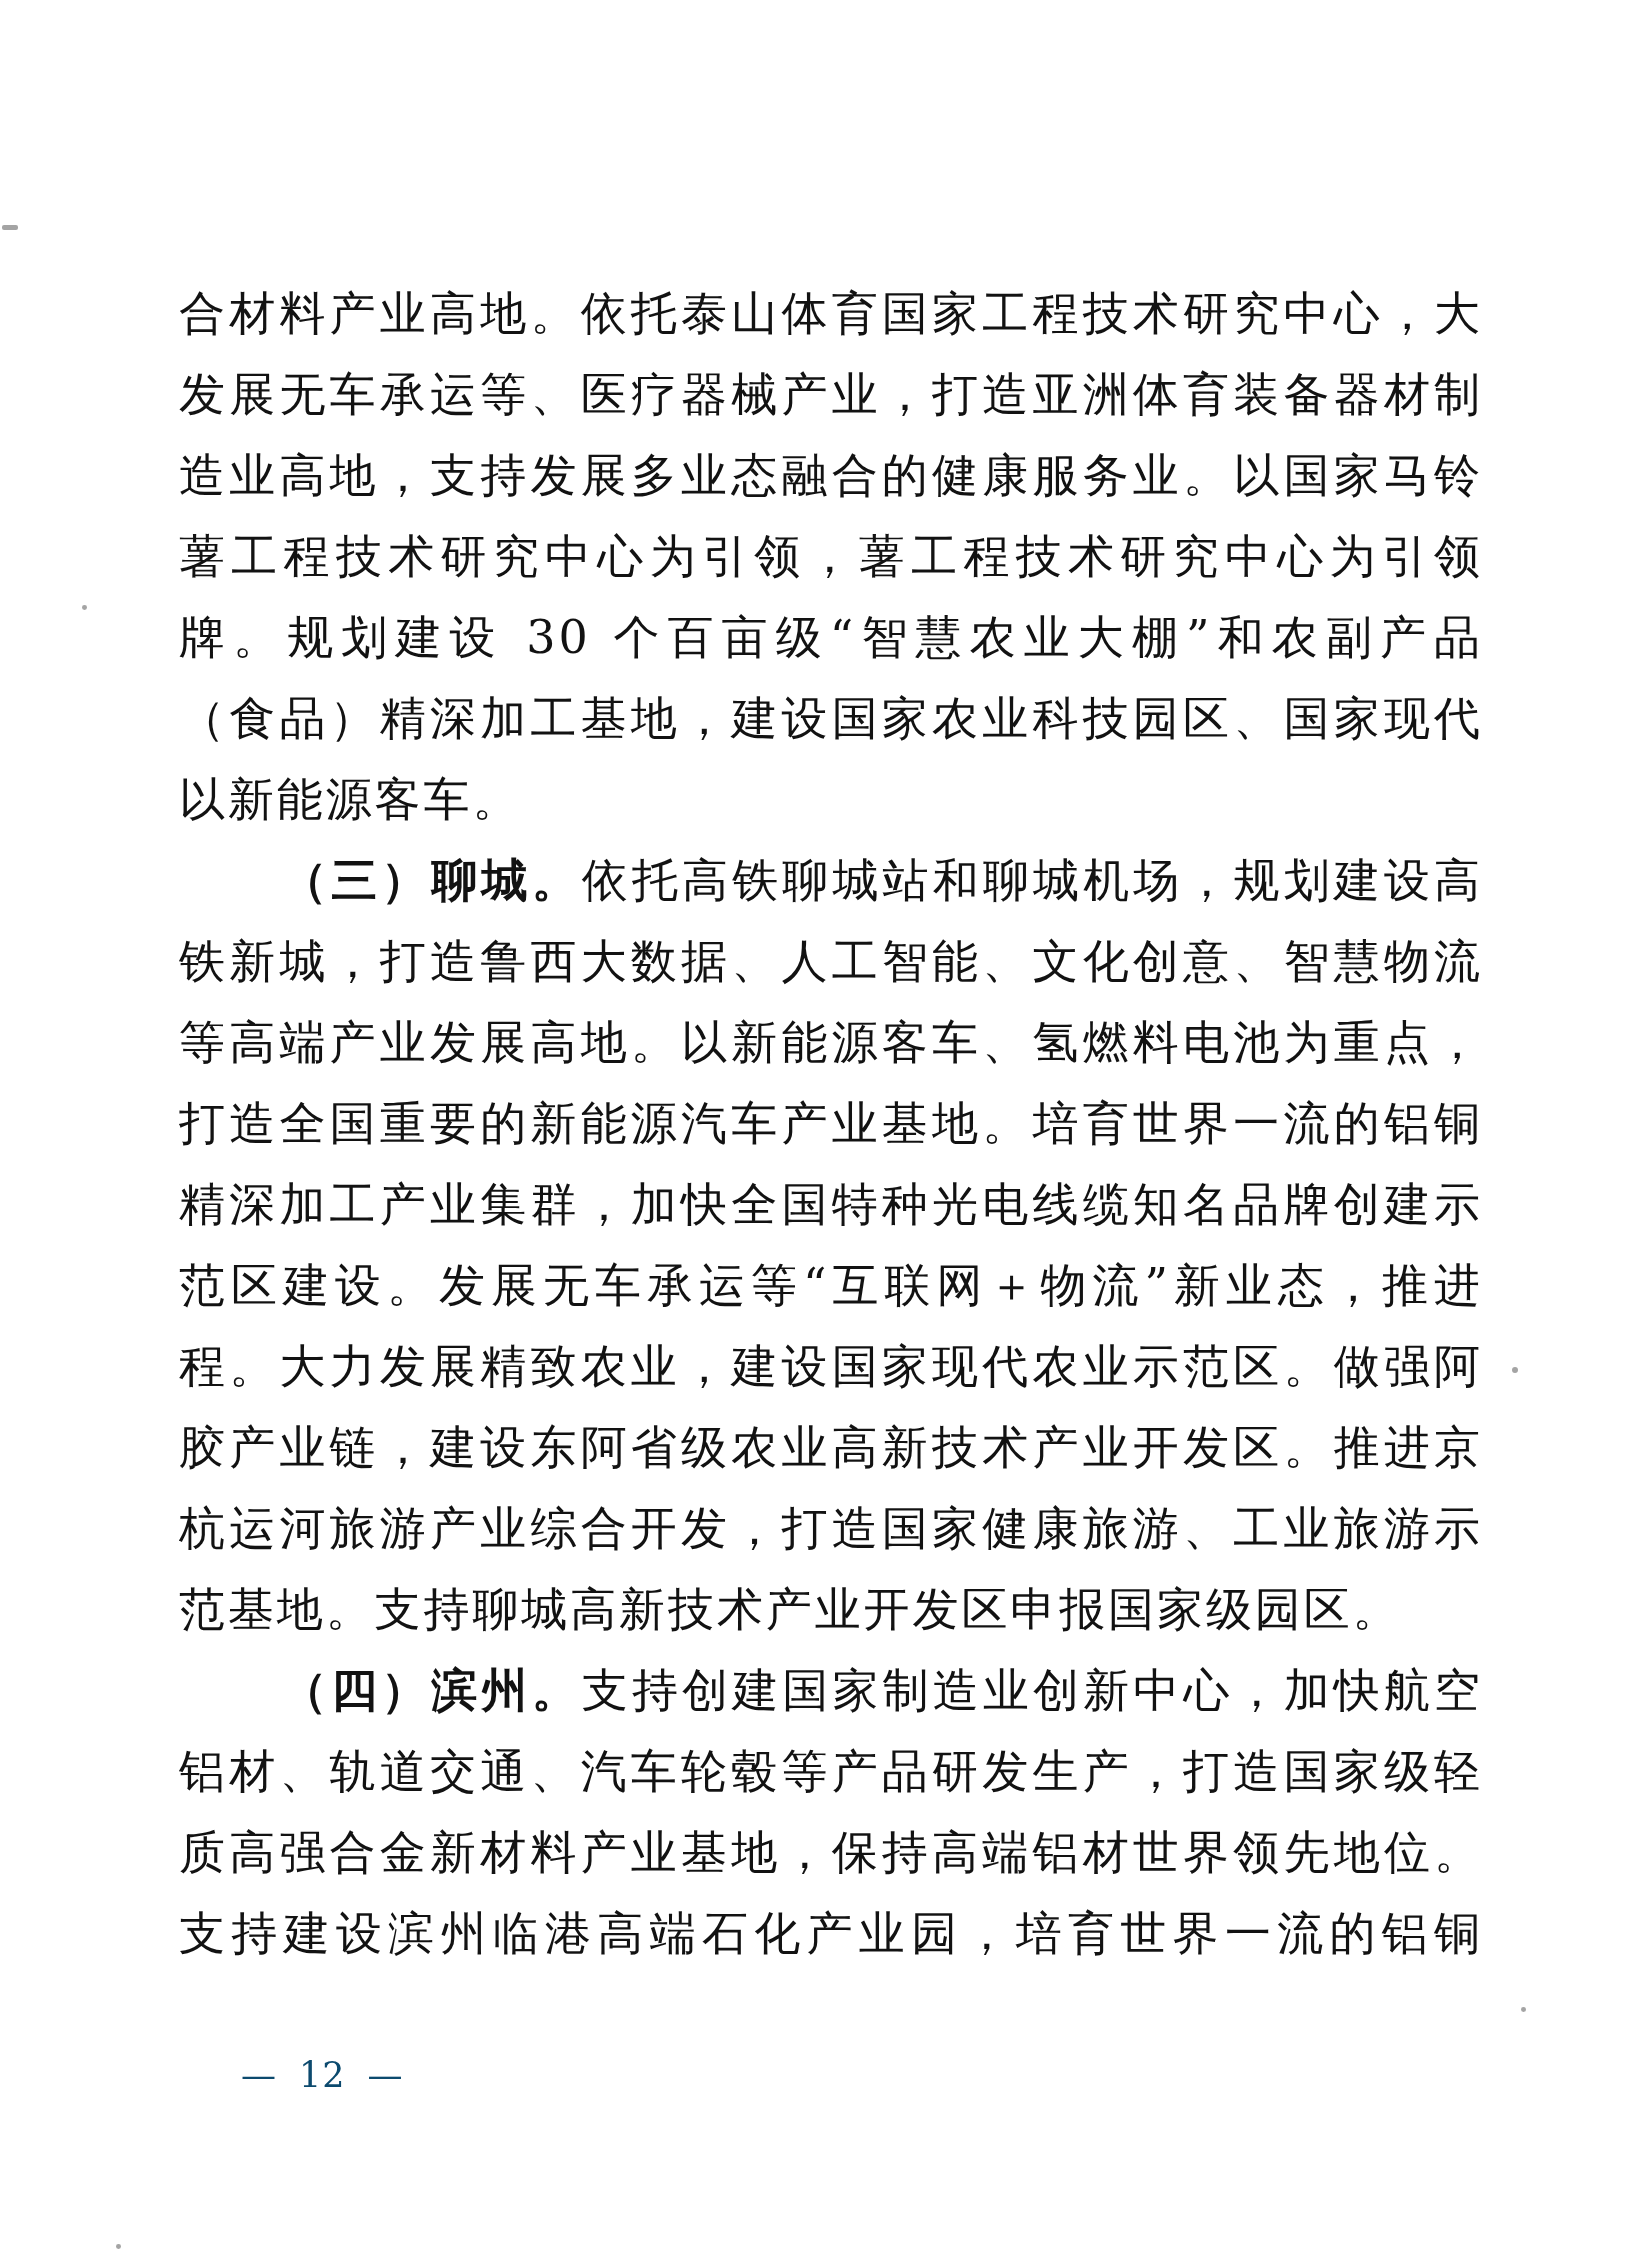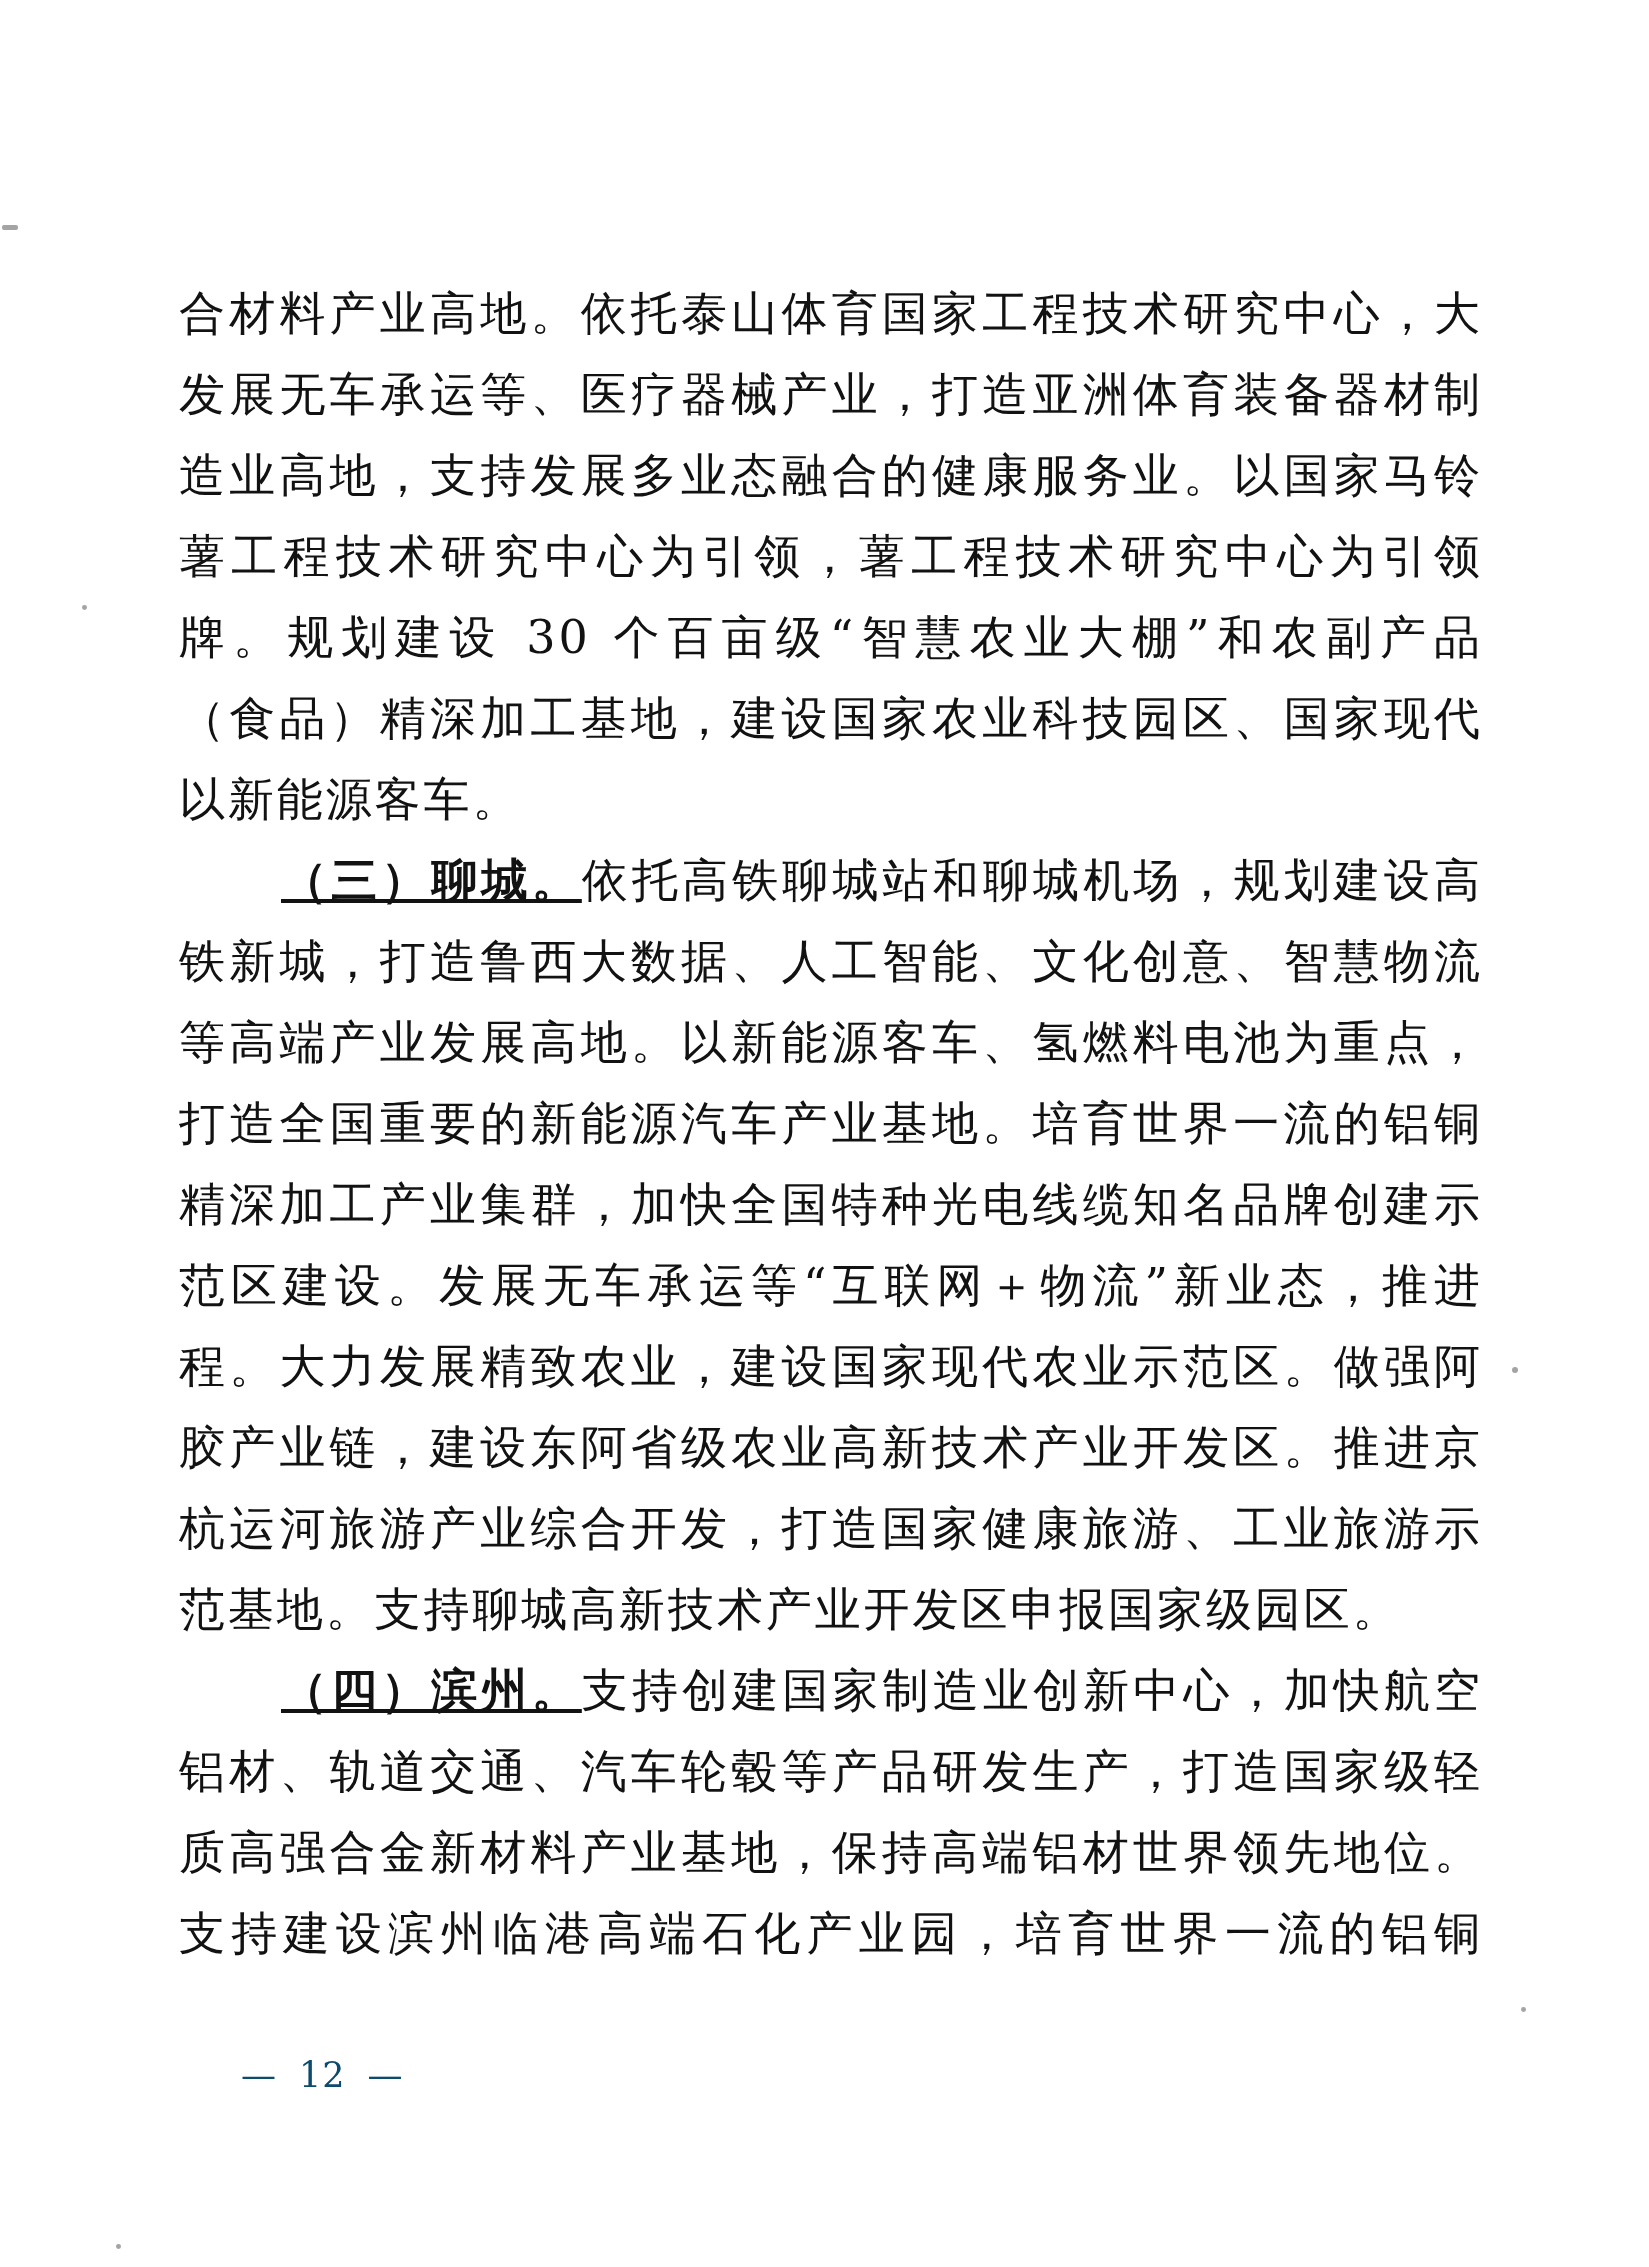--- a/index.html
+++ b/index.html
@@ -32,21 +32,20 @@
     color: #121212;
   }
   .line.short {
     text-align-last: left;
   }
   .line.indent {
     text-indent: 102px;
   }
   .head {
     font-weight: 700;
-    text-decoration: underline;
   }
   .footer {
     position: absolute;
     left: 241px;
     top: 2056px;
     height: 39px;
     line-height: 39px;
     font-size: 35px;
     letter-spacing: 1px;
     word-spacing: 9.8px;

